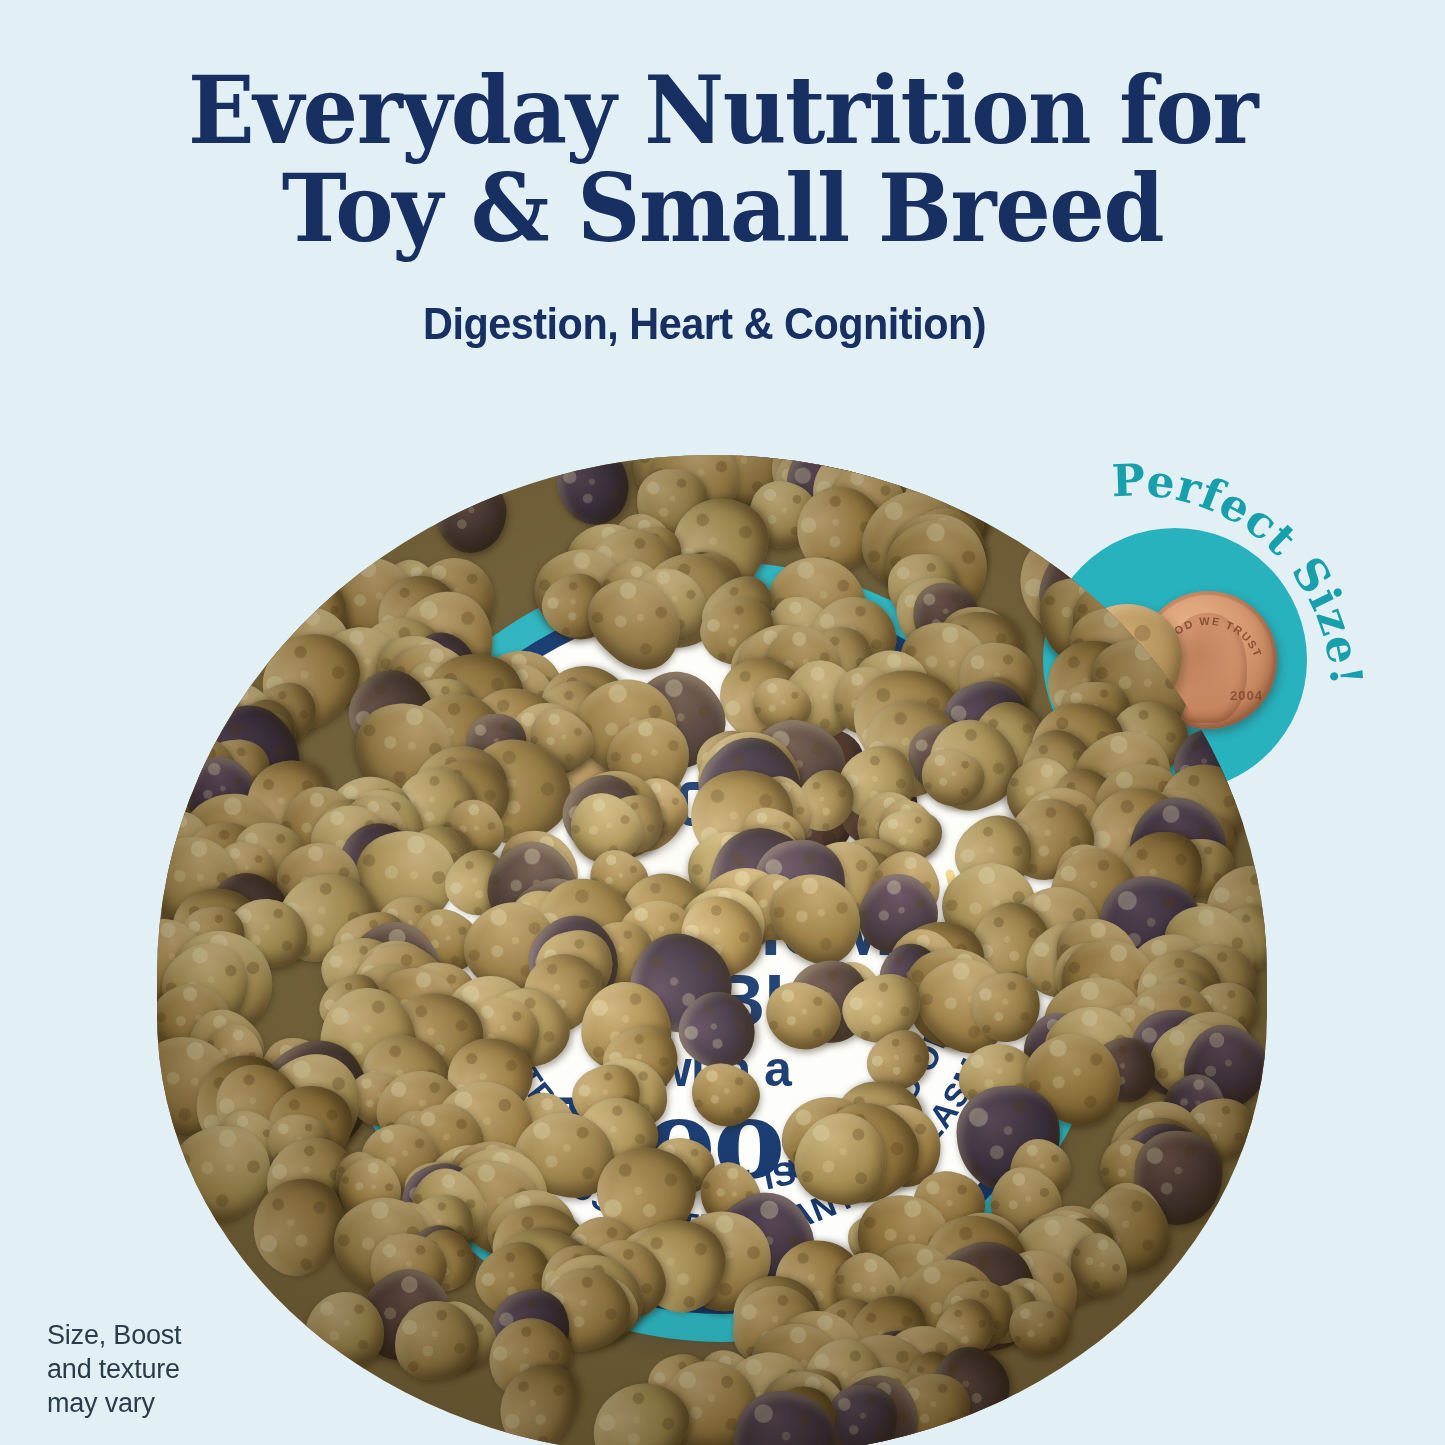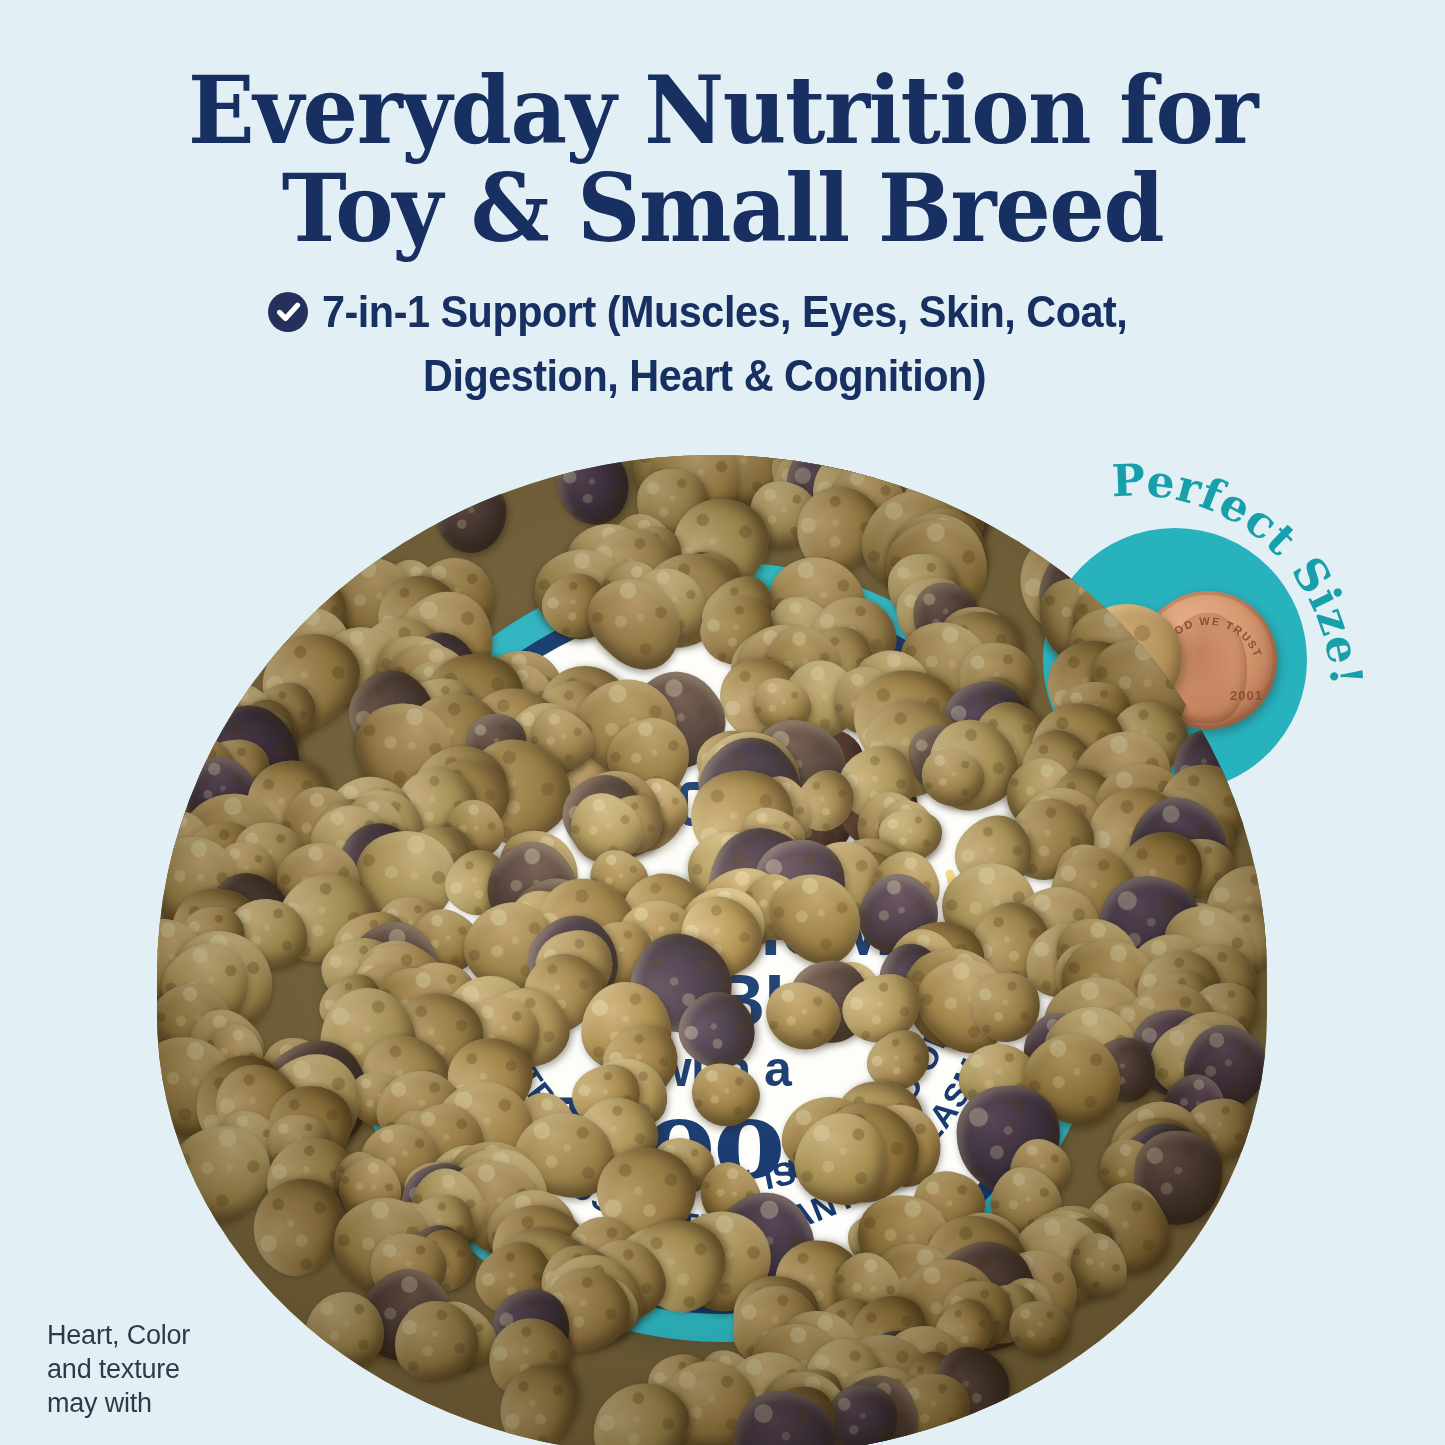--- a/index.html
+++ b/index.html
@@ -349,29 +349,20 @@
 <body>
 
 <div id="stage">
 
   <div id="headline">
     <span class="hl-line">Everyday Nutrition for</span>
     <span class="hl-line">Toy &amp; Small Breed</span>
   </div>
 
   <div id="bullets">
-    <div class="bl-row">
-      <div class="bl-seg">
-        <svg class="check-icon" viewBox="0 0 42 42">
-          <circle cx="21" cy="21" r="20" fill="#25305c"></circle>
-          <path d="M12.5 21.4 l6 6 l12 -13.2" fill="none" stroke="#ffffff" stroke-width="5.2" stroke-linecap="round" stroke-linejoin="round"></path>
-        </svg>
-        <span class="bl-text">7-in-1 Support (Muscles, Eyes, Skin, Coat,</span>
-      </div>
-    </div>
     <div class="bl-row row2">
       <span class="bl-text">Digestion, Heart &amp; Cognition)</span>
     </div>
   </div>
 
   <div id="kibble-pile">
     <div class="k" style="left: 585.5px; top: -39.5878px; width: 85.0046px; height: 89.8815px; transform: rotate(-68.5deg); background: radial-gradient(circle at 34% 30%, rgb(109, 85, 100) 0%, rgb(74, 58, 71) 50%, rgb(47, 36, 48) 100%); filter: brightness(0.78); z-index: 1;"></div>
       <div class="k heart" style="left: 539.696px; top: -27.3313px; width: 88.5801px; height: 75.505px; transform: rotate(24.4deg); background: radial-gradient(circle at 34% 30%, rgb(207, 177, 118) 0%, rgb(169, 138, 77) 50%, rgb(120, 96, 47) 100%); filter: brightness(0.784); z-index: 2;"></div>
       <div class="k heart" style="left: 478.353px; top: -35.2717px; width: 101.497px; height: 97.8365px; transform: rotate(56.4deg); background: radial-gradient(circle at 34% 30%, rgb(224, 197, 140) 0%, rgb(186, 160, 92) 50%, rgb(133, 104, 58) 100%); filter: brightness(0.786); z-index: 3;"></div>
       <div class="k heart" style="left: 613.586px; top: -25.5393px; width: 83.2461px; height: 82.4808px; transform: rotate(-56.9deg); background: radial-gradient(circle at 34% 30%, rgb(200, 169, 109) 0%, rgb(162, 131, 68) 50%, rgb(111, 87, 41) 100%); filter: brightness(0.783); z-index: 4;"></div>
@@ -851,34 +842,34 @@
     <div id="penny">
       <div id="penny-bust"></div>
       <svg width="138" height="138" viewBox="0 0 138 138">
         <defs>
           <path id="pennyArc" d="M 20 74 A 50 50 0 0 1 118 74"></path>
         </defs>
         <text font-size="11" letter-spacing="1.6" fill="rgba(118,60,36,.78)" font-family="Liberation Sans, sans-serif" font-weight="bold">
           <textPath href="#pennyArc" startOffset="50%" text-anchor="middle">IN GOD WE TRUST</textPath>
         </text>
       </svg>
-      <span id="penny-year">2001</span>
+      <span id="penny-year">2004</span>
     </div>
 
     <div id="size-kibble"></div>
 
     <svg id="perfect-size-svg" viewBox="0 0 420 420">
       <defs>
         <path id="psArc" d="M 128 62 A 196 196 0 0 1 352 286"></path>
       </defs>
       <text>
         <textPath href="#psArc" startOffset="2%">Perfect Size!</textPath>
       </text>
     </svg>
   </div>
 
   <div id="disclaimer">
-    <span>Heart, Color</span>
+    <span>Size, Boost</span>
     <span>and texture</span>
-    <span>may with</span>
+    <span>may vary</span>
   </div>
 
 </div>
 
 </body></html>

